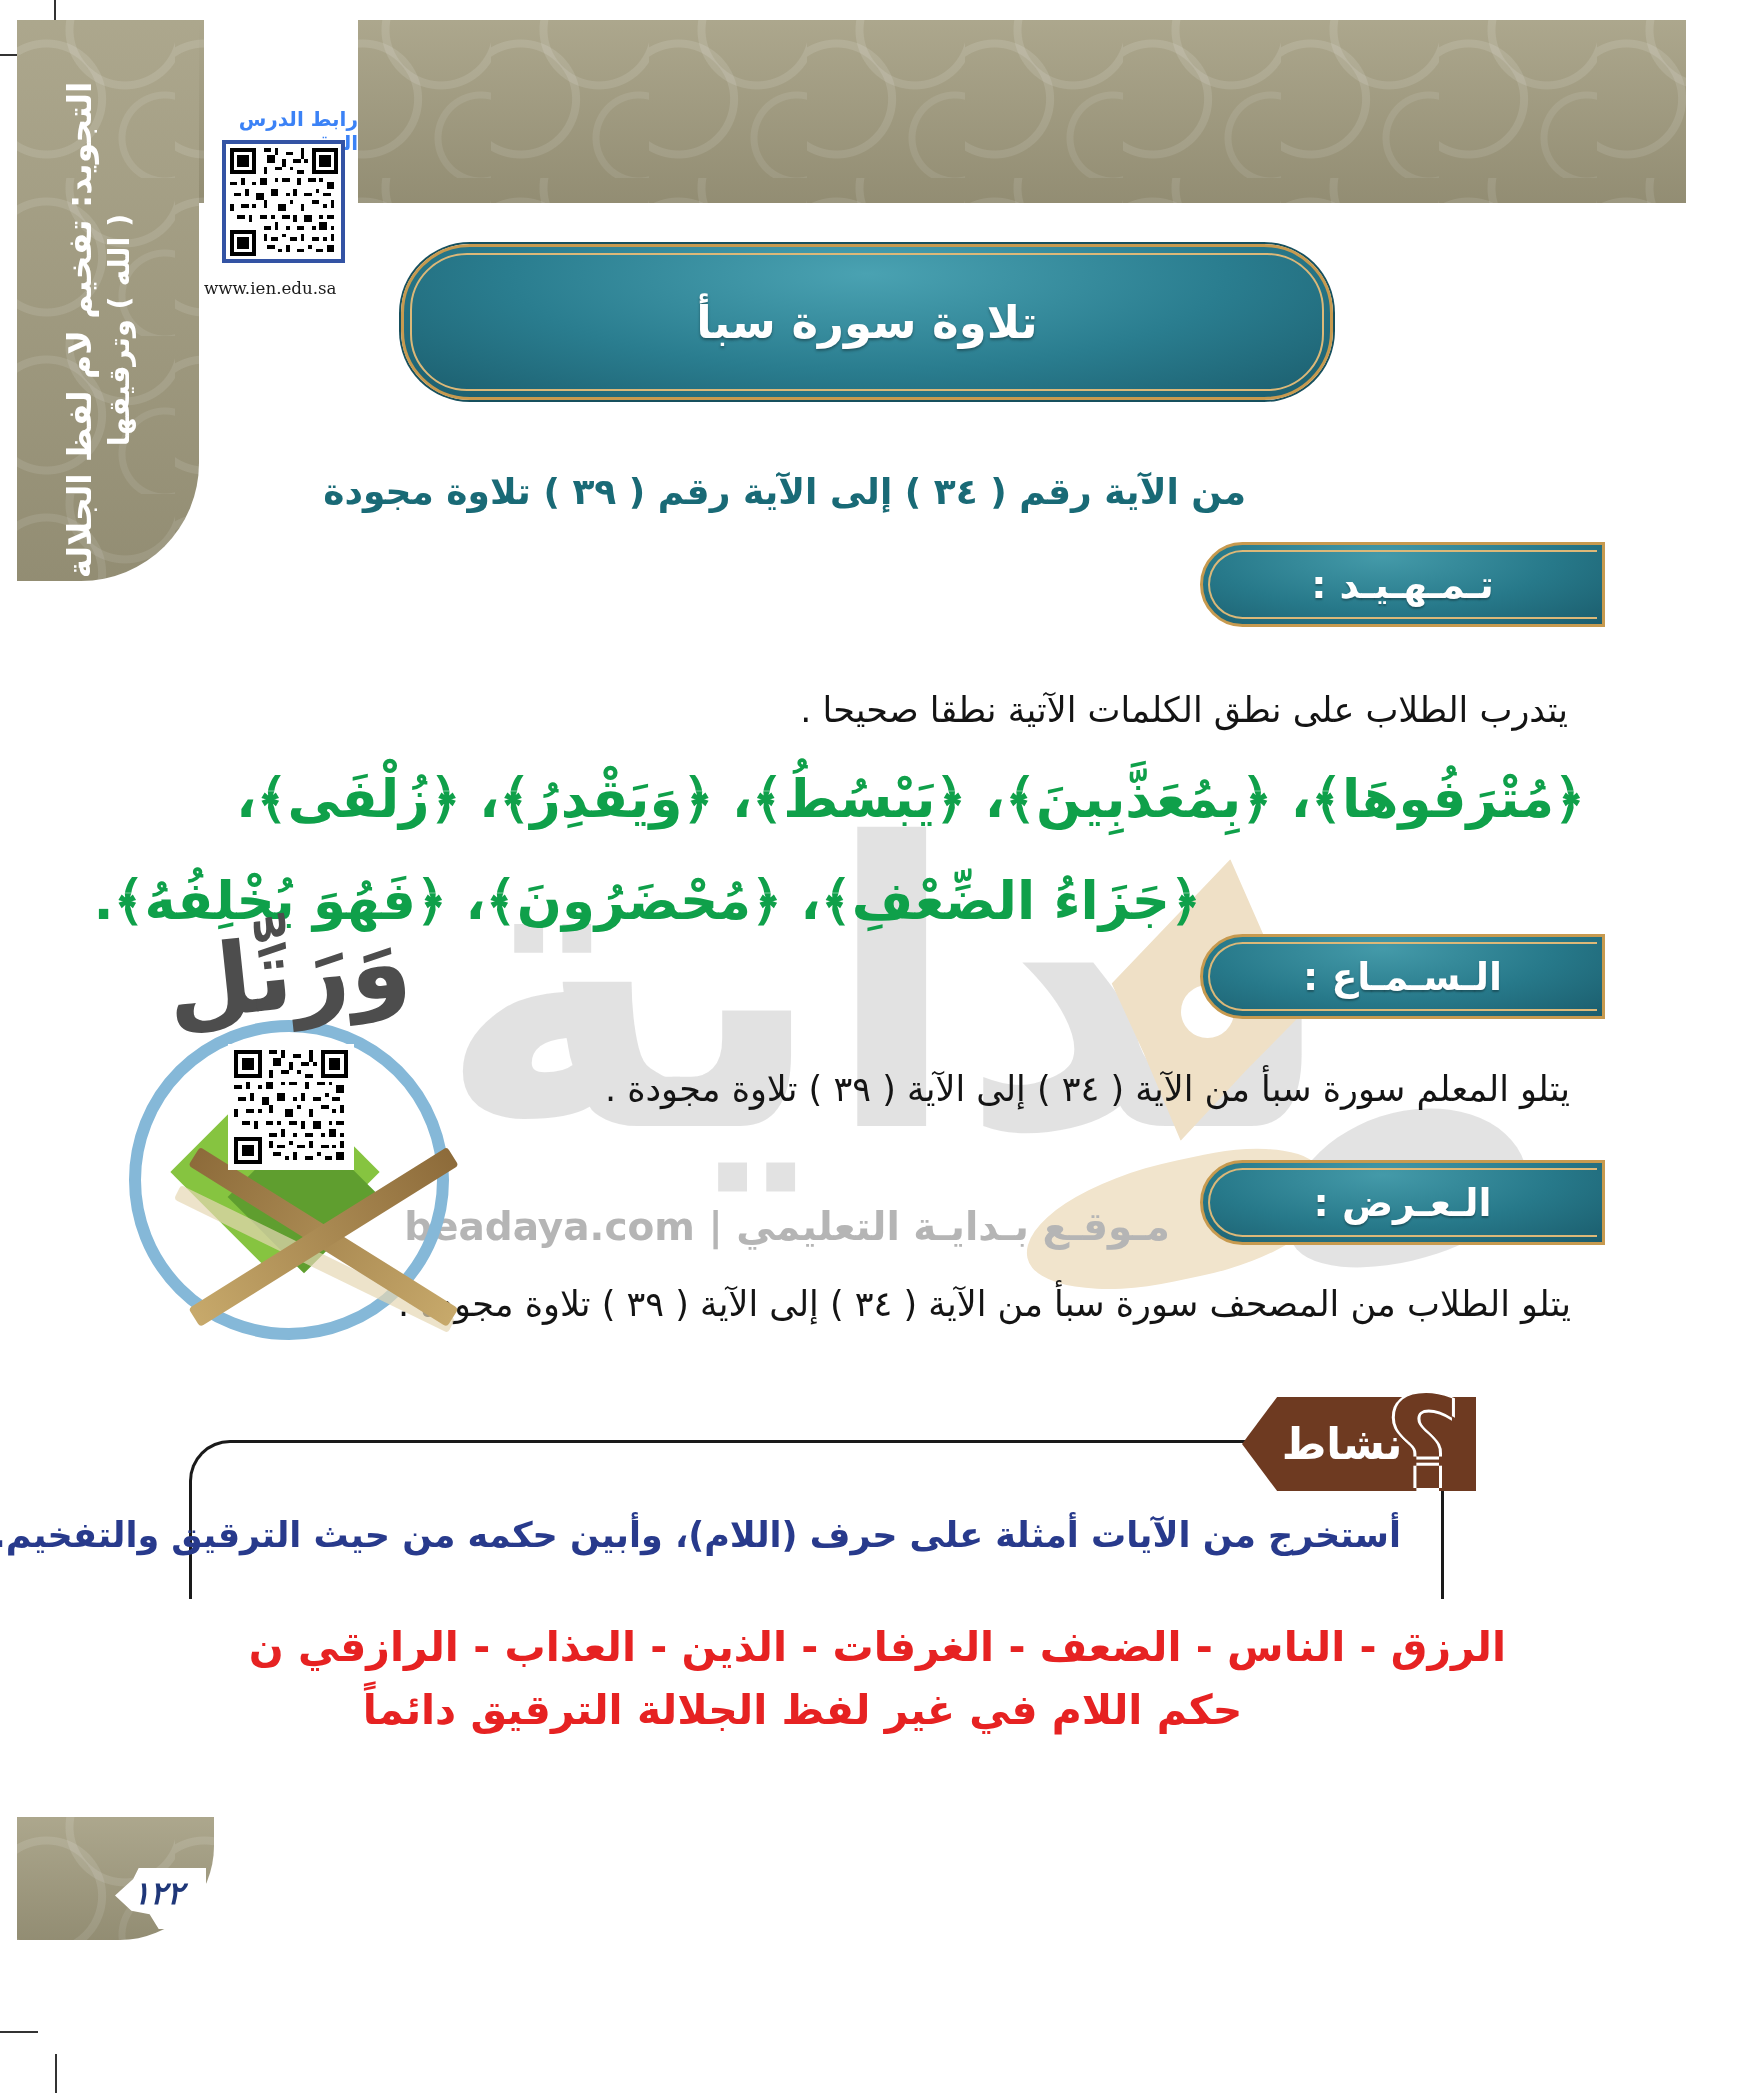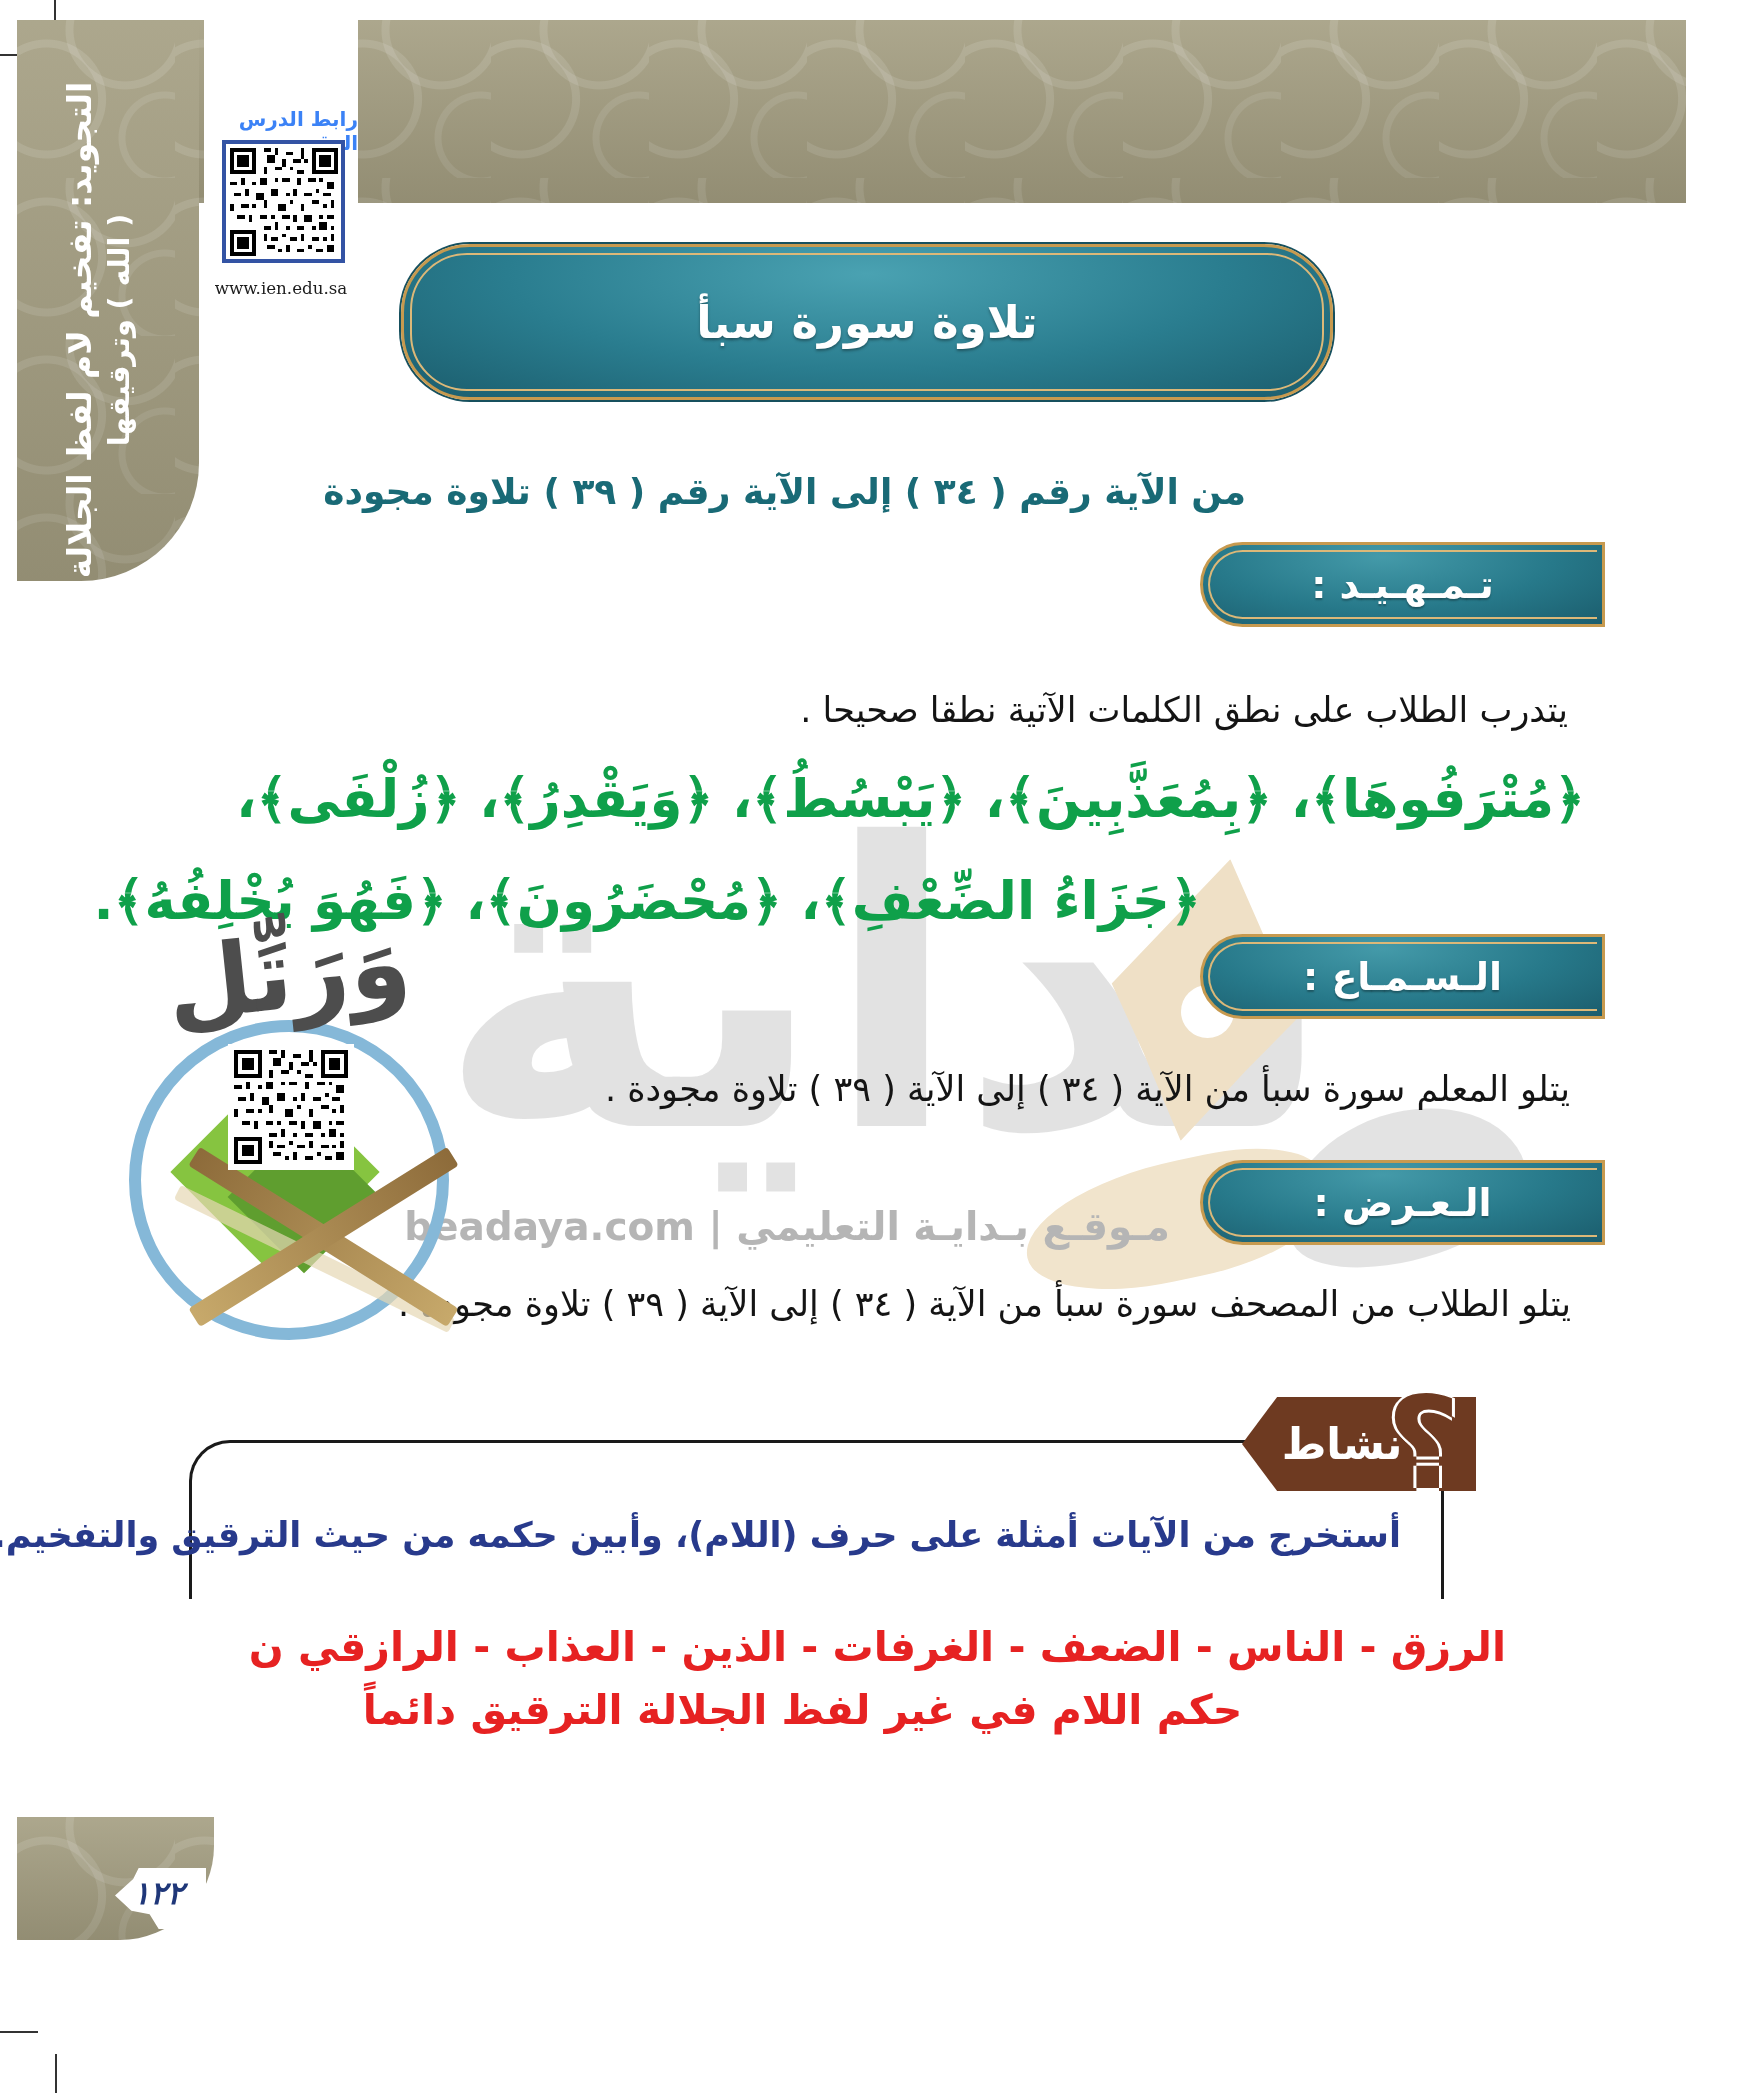--- a/index.html
+++ b/index.html
@@ -30,21 +30,21 @@
              text-align:center;color:#ffffff;}
   #side-text .l1{font-size:33px;font-weight:bold;line-height:43px;}
   #side-text .l2{font-size:28.6px;font-weight:bold;line-height:37px;}
 
   
   #qr-card{left:205px;top:19.7px;width:154px;height:281px;background:#ffffff;}
   #qr-card .label{position:absolute;top:87px;left:0;width:100%;text-align:right;
                   font-size:20px;font-weight:bold;color:#3b82f6;}
   #qr-card .qr-frame{position:absolute;top:120px;left:17.7px;width:108px;height:108px;
                      border:4.9px solid #3353a4;background:#fff;padding:3.9px;}
-  #qr-card .url{position:absolute;top:258px;left:0;width:100%;text-align:center;
+  #qr-card .url{position:absolute;top:258px;left:0;width:100%;
                 font-size:16.7px;color:#1c1c1c;font-family:"DejaVu Serif",serif;direction:ltr;}
   svg.qr{width:100%;height:100%;display:block;shape-rendering:crispEdges;}
 
   
   #title-banner{left:402px;top:244px;width:926px;height:150px;
      background:radial-gradient(ellipse at 50% 18%, #4aa2b2 0%, #2a7d8f 55%, #1b5d6d 100%);
      border:3.9px solid #c79a4f;border-radius:69px;box-shadow:0 0 0 2px #16505e;z-index:3;}
   #title-banner::before{content:"";position:absolute;inset:5.9px;border:2px solid #dcb878;
      border-radius:57px;}
   #title-banner .t{position:absolute;inset:0;display:flex;align-items:center;justify-content:center;

